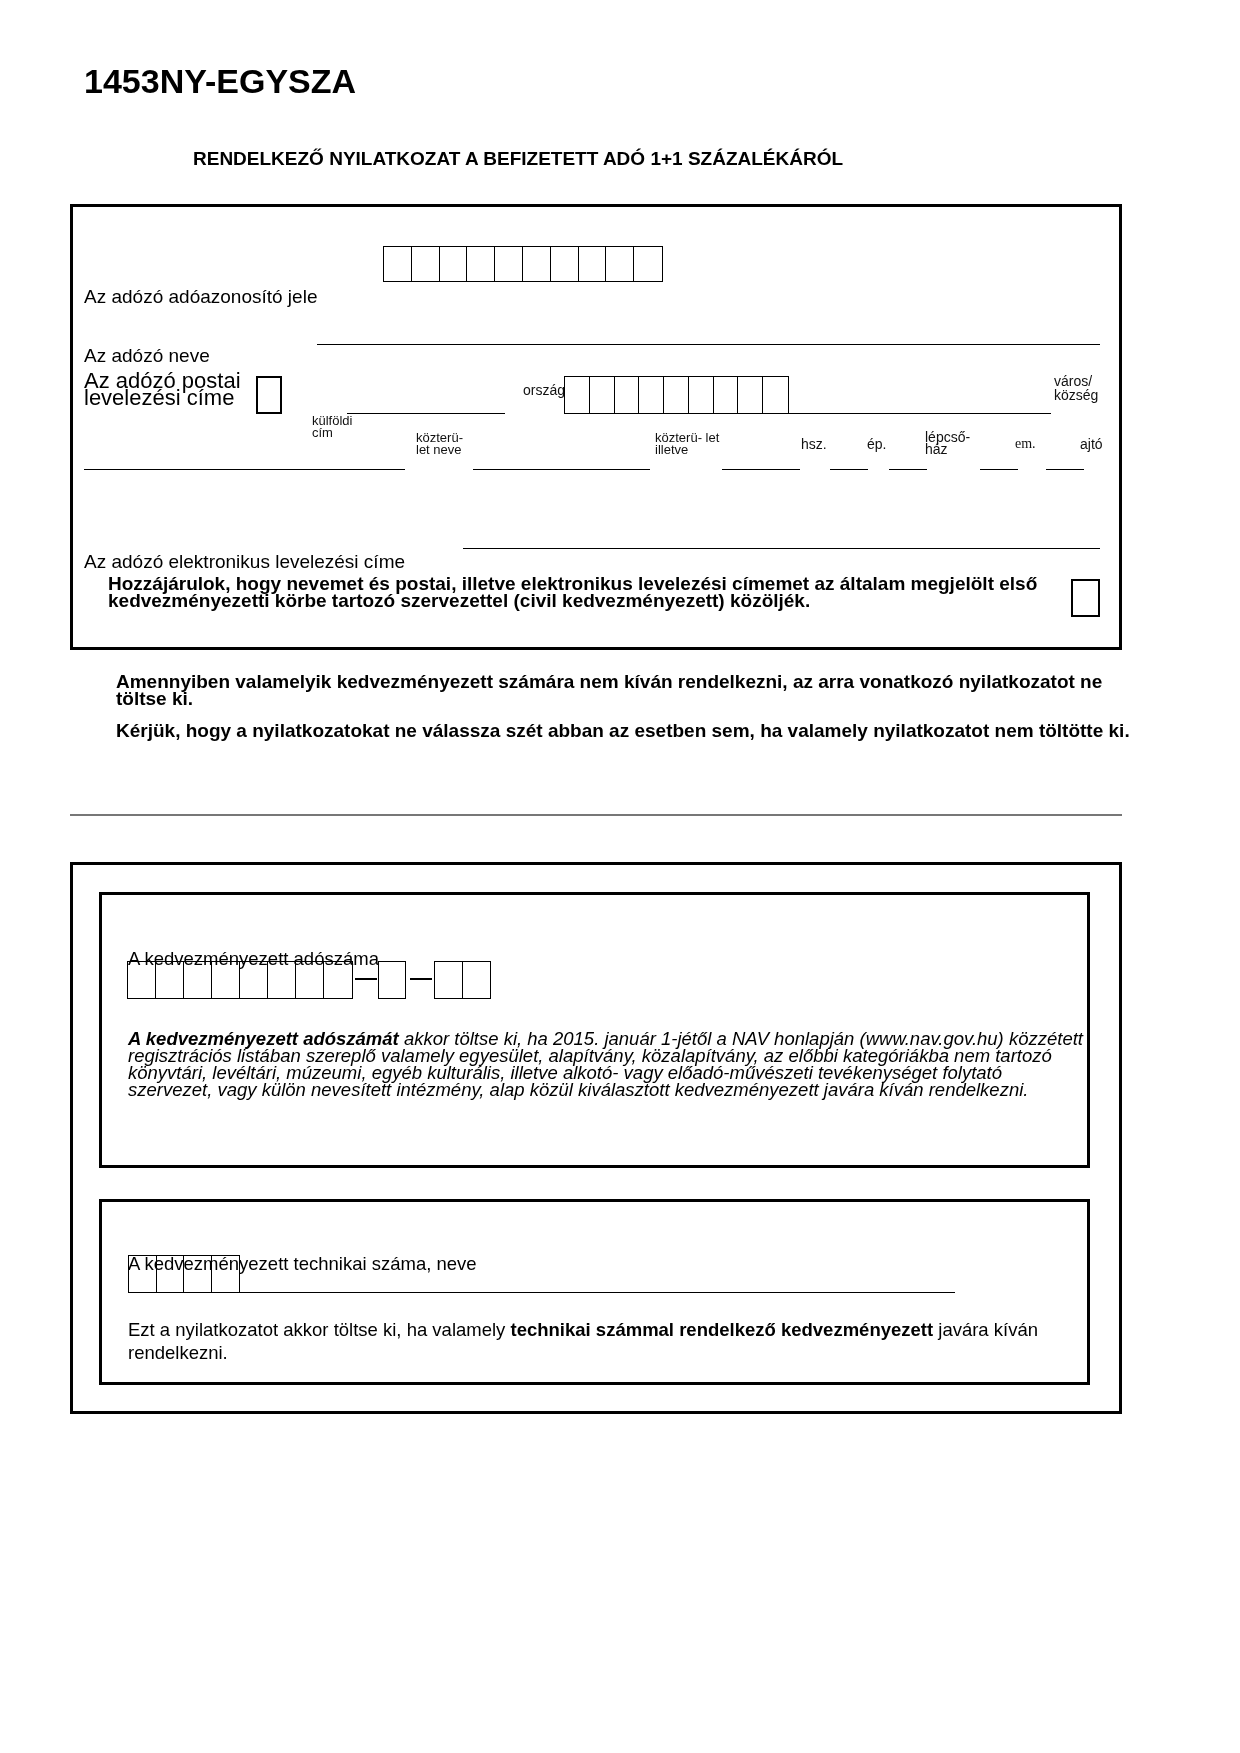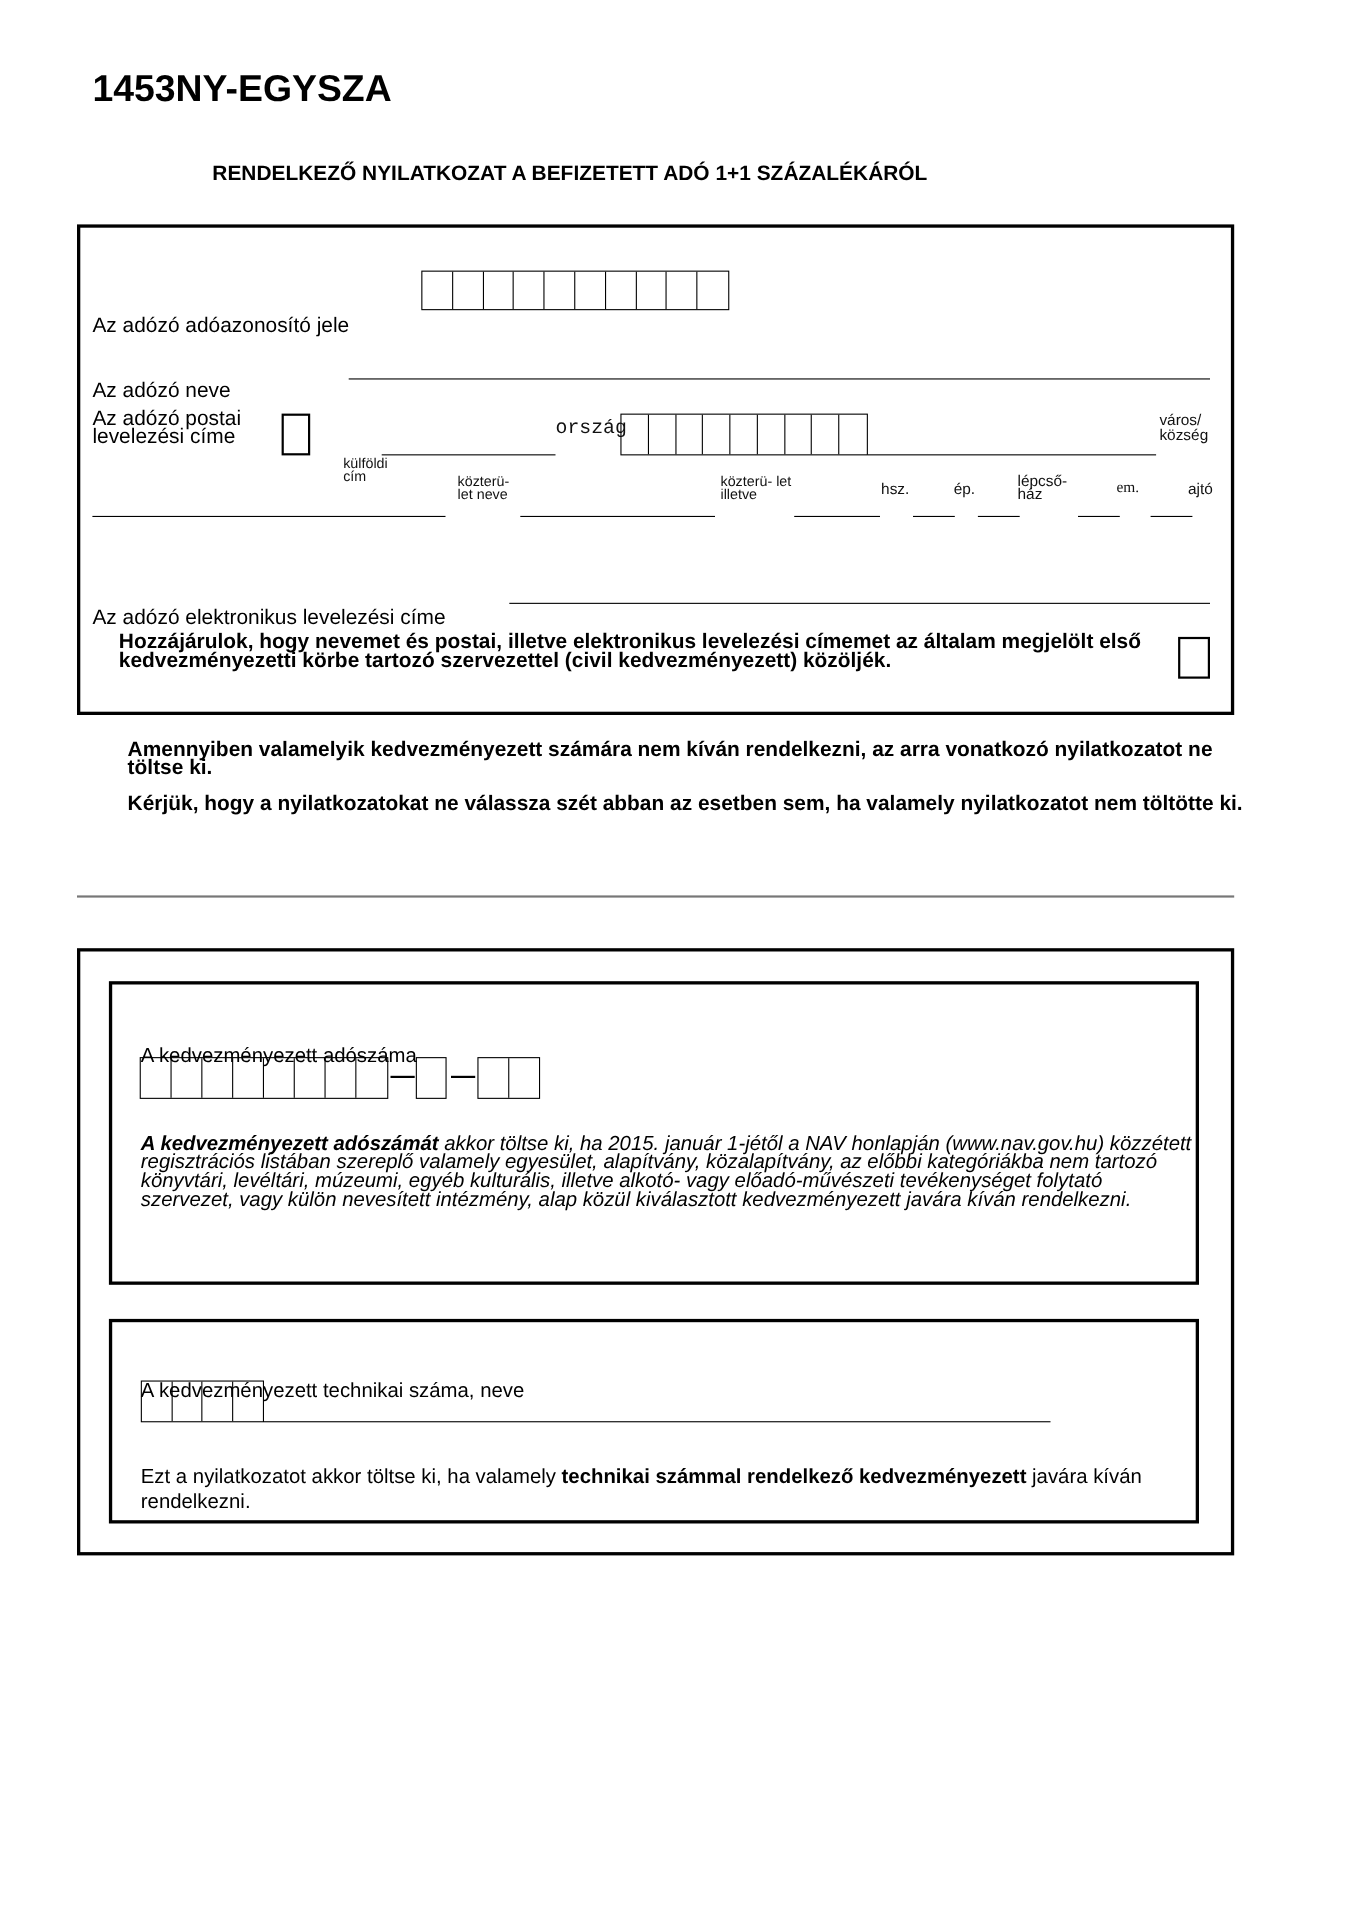--- a/index.html
+++ b/index.html
@@ -3,21 +3,21 @@
 <meta charset="utf-8">
 <style>
   html, body { margin: 0; padding: 0; background: #ffffff; }
   body { width: 1240px; height: 1753px; position: relative; overflow: hidden;
          font-family: "Liberation Sans", sans-serif; color: #000; }
   .abs { position: absolute; }
   .form-code { left: 84px; top: 62px; font-size: 34px; font-weight: bold; letter-spacing: 0px; }
   .form-title { left: 193px; top: 148px; font-size: 19px; font-weight: bold; }
   .box { position: absolute; border: 3px solid #000; box-sizing: border-box; }
   .lbl { position: absolute; font-size: 19px; white-space: nowrap; margin-top: 32px; }
-  .lbl-2l { position: absolute; font-size: 19px; line-height: 17px; }
+  .lbl-2l { position: absolute; font-size: 22px; line-height: 17px; }
   .tiny { position: absolute; font-size: 13px; line-height: 12px; color: #111; }
   .line { position: absolute; height: 0; border-top: 1.5px solid #000; }
   .cells { position: absolute; display: flex; border: 1.5px solid #000; box-sizing: border-box; }
   .cell { border-right: 1.5px solid #000; box-sizing: border-box; height: 100%; }
   .cell:last-child { border-right: none; }
   .check { position: absolute; border: 2px solid #000; box-sizing: border-box; background: #fff; }
   .bold { font-weight: bold; }
   .note { position: absolute; font-size: 19px; font-weight: bold; line-height: 17px; width: 1020px; margin-left: 24px; }
   .para { position: absolute; font-size: 18.5px; line-height: 17px; width: 960px; }
   .sep { position: absolute; left: 70px; width: 1052px; top: 814px; border-top: 2px solid #777; }
@@ -45,21 +45,21 @@
     <div class="cell" style="width: 10%;"></div>
   </div>
 
 <div class="lbl" style="left:84px; top:313px;">Az adózó neve</div>
 <div class="line" style="left:317px; top:344px; width:783px;"></div>
 
 <div class="lbl-2l" style="left:84px; top:372px; width:170px;">Az adózó postai levelezési címe</div>
 <div class="check" style="left:256px; top:376px; width:26px; height:38px;"></div>
 <div class="tiny" style="left:312px; top:373px; width:60px;margin-top:42px;">külföldi cím</div>
 <div class="line" style="left:347px; top:413px; width:158px;"></div>
-<div class="tiny" style="left:505px; top:384px; font-size:18px;font-family:Liberation Mono, monospace;">ország</div>
+<div class="tiny" style="left:523px; top:384px; font-size:14px;">ország</div>
 <div class="cells" id="postal-cells" style="left:564px; top:376px; width:225px; height:38px;">
     <div class="cell" style="width: 11.1111%;"></div>
     <div class="cell" style="width: 11.1111%;"></div>
     <div class="cell" style="width: 11.1111%;"></div>
     <div class="cell" style="width: 11.1111%;"></div>
     <div class="cell" style="width: 11.1111%;"></div>
     <div class="cell" style="width: 11.1111%;"></div>
     <div class="cell" style="width: 11.1111%;"></div>
     <div class="cell" style="width: 11.1111%;"></div>
     <div class="cell" style="width: 11.1111%;"></div>
@@ -124,15 +124,15 @@
 <div class="box" style="left:99px; top:1199px; width:991px; height:186px;"></div>
 <div class="lbl" style="left:128px; top:1221px; font-size:18.5px;">A kedvezményezett technikai száma, neve</div>
 <div class="cells" id="tech-cells" style="left:128px; top:1255px; width:112px; height:38px;">
     <div class="cell" style="width: 25%;"></div>
     <div class="cell" style="width: 25%;"></div>
     <div class="cell" style="width: 25%;"></div>
     <div class="cell" style="width: 25%;"></div>
   </div>
 <div class="line" style="left:240px; top:1292px; width:715px;"></div>
 
-<div class="para" style="left:128px; top:1318px; width:960px; line-height:23px;margin-top:12px;">
+<div class="para" style="left:128px; top:1318px; width:960px; line-height:23px;">
   <span>Ezt a nyilatkozatot akkor töltse ki, ha valamely </span><span class="bold">technikai számmal rendelkező kedvezményezett</span><span> javára kíván rendelkezni.</span>
 </div>
 
 </body></html>

